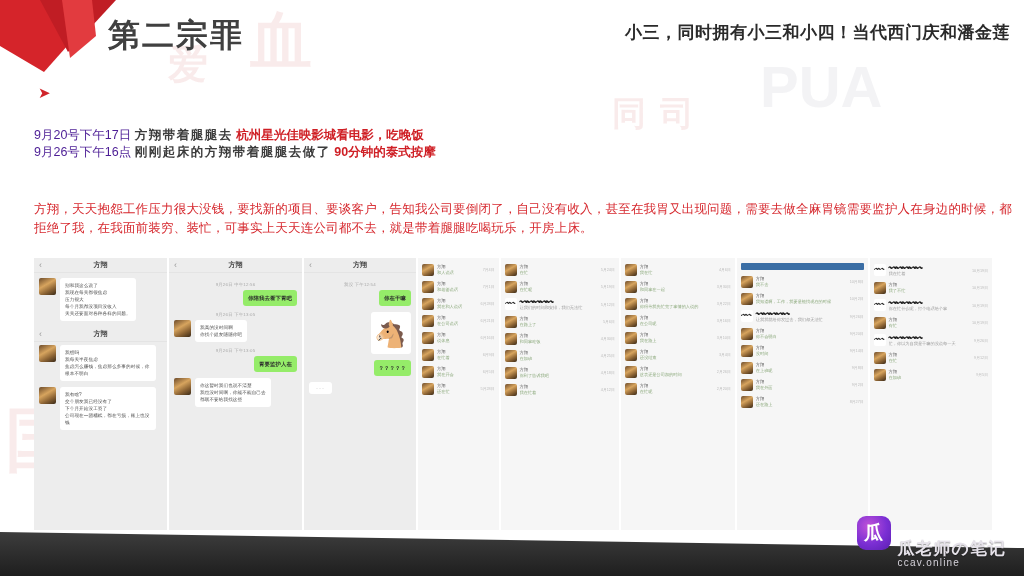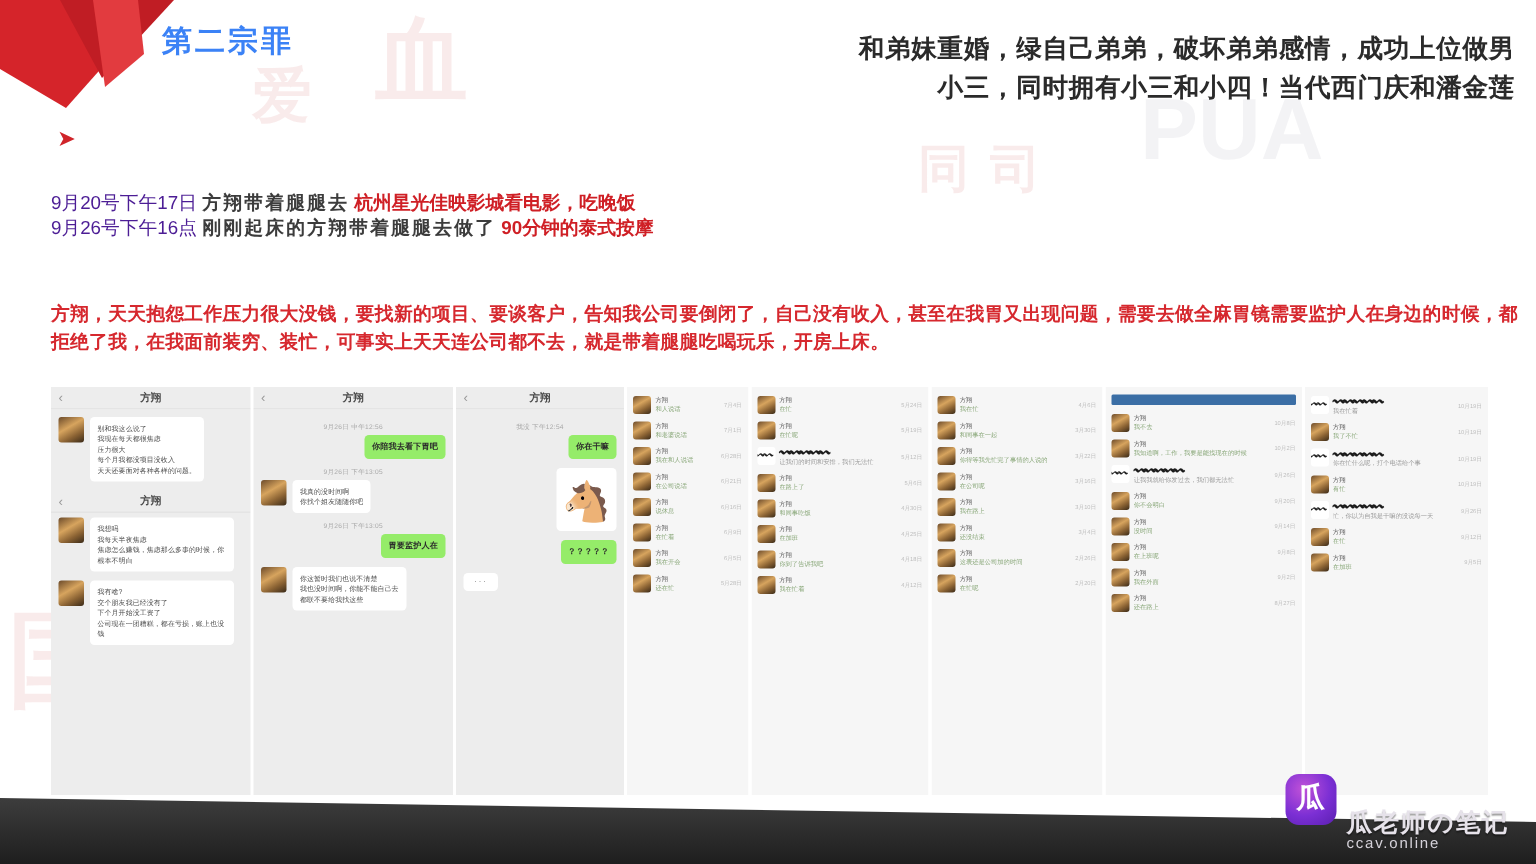--- a/index.html
+++ b/index.html
@@ -32,23 +32,23 @@
     position: absolute;
     left: 0; top: 0;
     width: 190px; height: 80px;
     z-index: 5;
   }
 
   
   .deck-title {
     position: absolute;
     left: 108px; top: 14px;
-    font-size: 20px;
+    font-size: 32px;
     font-weight: 700;
-    color: #3b82f6;
+    color: #404040;
     letter-spacing: 2px;
     z-index: 6;
   }
   .headline-block {
     position: absolute;
     right: 14px; top: 20px;
     width: 520px;
     text-align: right;
     font-size: 17px;
     font-weight: 700;
@@ -89,21 +89,21 @@
   .tl-date  { color: #4c1d95; font-weight: 400; }
   .tl-plain { color: #3c3c3c; font-weight: 700; letter-spacing: 1.5px; }
   .tl-hi    { color: #cf1f25; font-weight: 700; }
 
   
   .para {
     position: absolute;
     left: 34px; top: 200px;
     width: 980px;
     font-size: 12.5px;
-    font-weight: 700;
+    font-weight: 400;
     color: #d6282e;
     line-height: 19px;
     letter-spacing: 0.2px;
     z-index: 6;
   }
 
   
   .evidence {
     position: absolute;
     left: 34px; top: 258px;
@@ -273,21 +273,20 @@
 
   <svg class="corner-ribbon" viewBox="0 0 190 80">
     <polygon points="0,0 108,0 44,72 0,46" fill="#d5242a"></polygon>
     <polygon points="40,0 116,0 68,52" fill="#c01d24"></polygon>
     <polygon points="62,0 92,0 96,36 70,58" fill="#e23b3f"></polygon>
   </svg>
 
   <div class="deck-title">第二宗罪</div>
 
   <div class="headline-block">
-    <div>和弟妹重婚，绿自己弟弟，破坏弟弟感情，成功上位做男</div>
     <div>小三，同时拥有小三和小四！当代西门庆和潘金莲</div>
   </div>
 
   <div class="section-head">
     <span class="arrow">➤</span>
   </div>
 
   <div class="timeline">
     <div class="tl-line">
       <span class="tl-date">9月20号下午17日</span>

